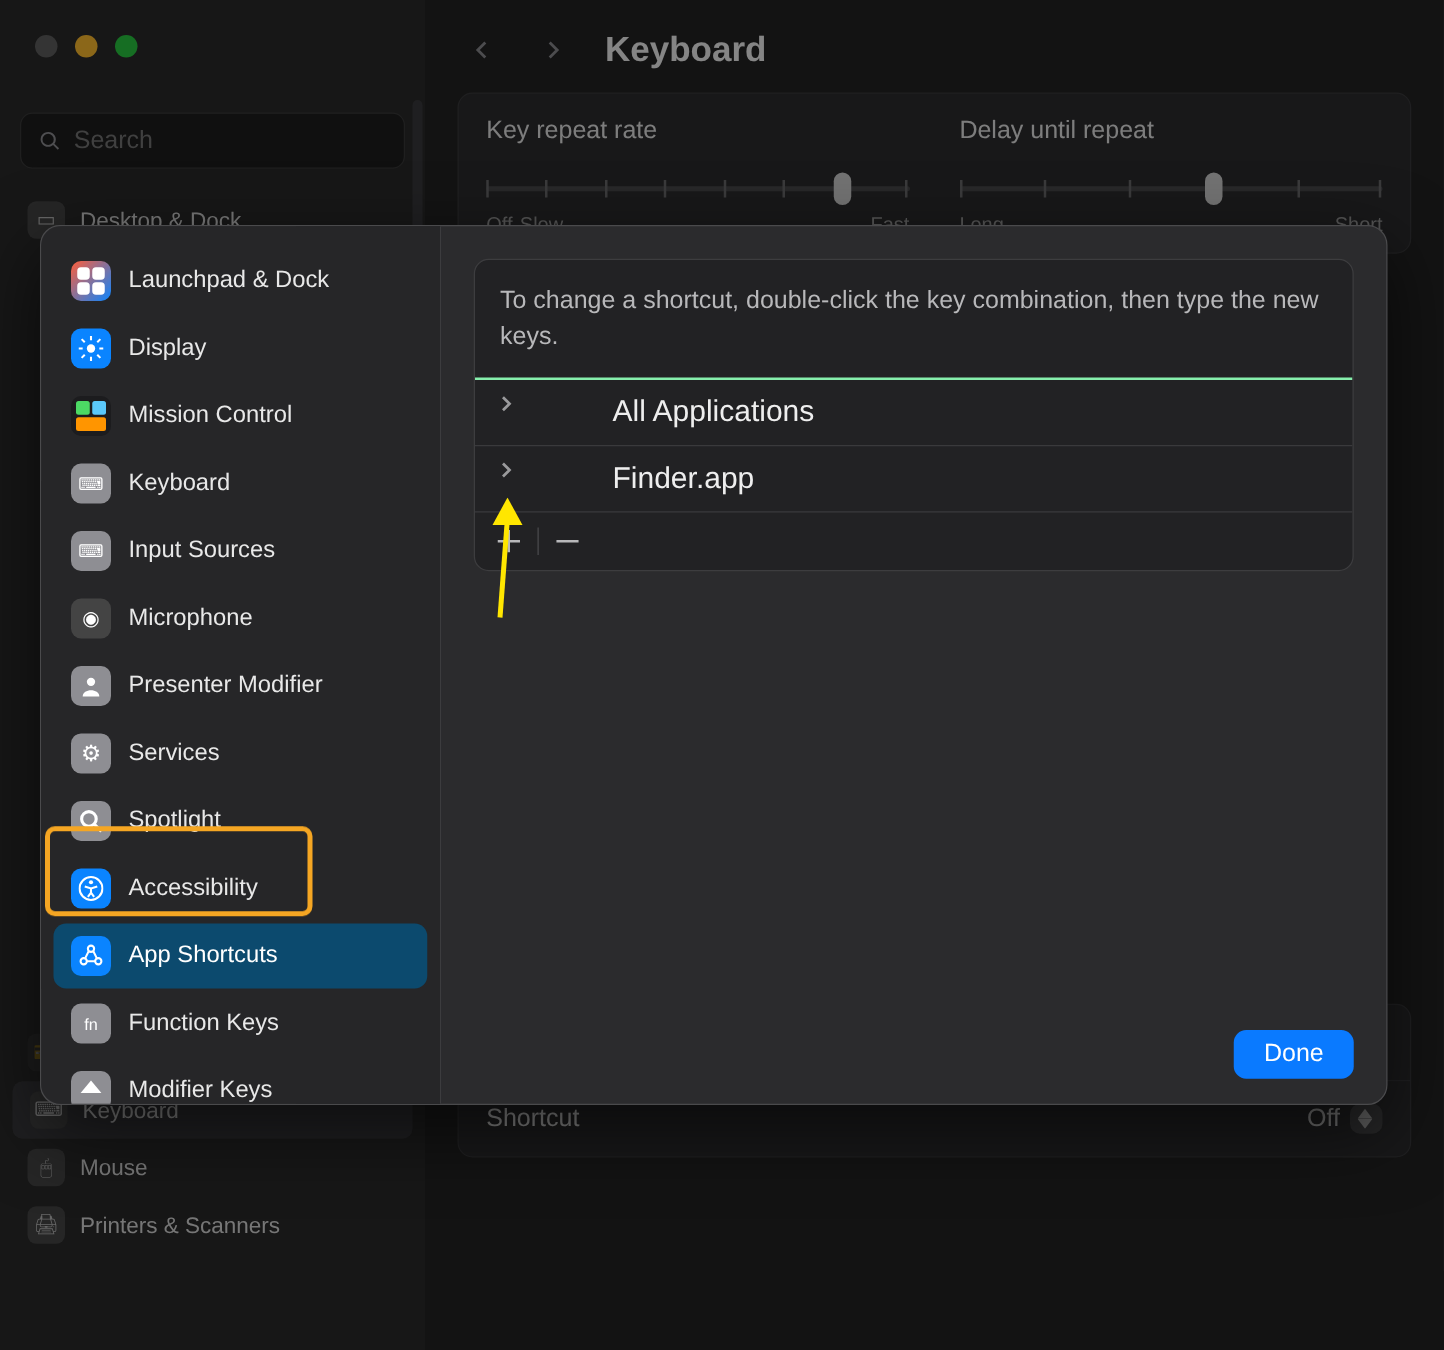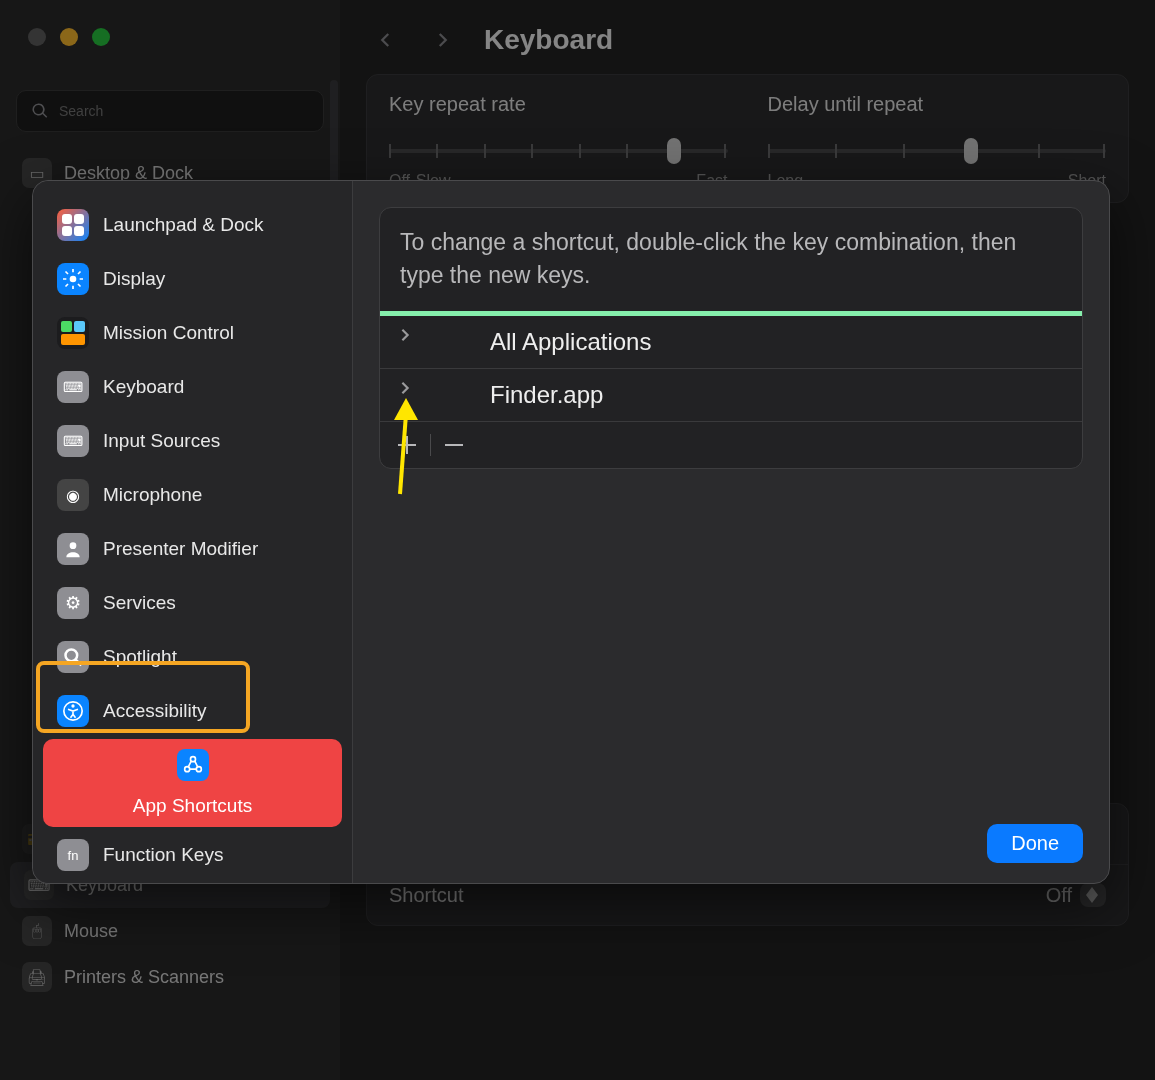--- a/index.html
+++ b/index.html
@@ -15,21 +15,21 @@
   .traffic { position: absolute; top: 28px; left: 28px; display: flex; gap: 14px; z-index: 10; }
   .tl { width: 18px; height: 18px; border-radius: 50%; }
   .tl.red { background: #5f5f5f; }
   .tl.yellow { background: #febc2e; }
   .tl.green { background: #28c840; }
 
   
   .back-sidebar { width: 340px; background: #2a2a2a; height: 100%; padding-top: 80px; position: relative; }
   .search-wrap { margin: 10px 16px 18px; display: flex; align-items: center; background: #1e1e1e; border: 1px solid #3a3a3a; border-radius: 10px; padding: 10px 14px; gap: 10px; }
   .search-wrap svg { width: 20px; height: 20px; fill: #8e8e93; }
-  .search-wrap input { background: transparent; border: none; outline: none; color: #5eead4; font-size: 14px; width: 100%; }
+  .search-wrap input { background: transparent; border: none; outline: none; color: #5eead4; font-size: 20px; width: 100%; }
   .bs-item { display: flex; align-items: center; gap: 12px; padding: 8px 22px; font-size: 18px; color: #d8d8d8; border-radius: 8px; }
   .bs-item.selected { background: #3a3a3c; margin: 0 10px; padding-left: 14px; }
   .bs-ico { width: 30px; height: 30px; border-radius: 7px; background: #454545; display:flex; align-items:center; justify-content:center; font-size:16px; color:#bbb;}
   .bs-spacer { height: 620px; }
 
   
   .main { flex: 1; background: #232323; position: relative; padding: 16px 26px; }
   .main-head { display: flex; align-items: center; gap: 28px; padding: 8px 6px 18px; }
   .nav-arrow { width: 28px; height: 28px; display:flex; align-items:center; justify-content:center; }
   .nav-arrow svg { width: 18px; height: 24px; stroke: #8a8a8f; fill: none; stroke-width: 3; }
@@ -47,26 +47,26 @@
   .setting-row { display:flex; justify-content:space-between; align-items:center; padding:18px 22px; border-top:1px solid #3a3a3c; font-size:20px; color:#e6e6e6;}
   .select-pill { display:flex; align-items:center; gap:10px; background:#3a3a3c; border-radius:8px; padding:4px 10px; font-size:18px; color:#dcdcdc; }
   .chev-updown { width:14px; display:flex; flex-direction:column; gap:0; }
   .chev-updown svg { width:12px; height:8px; fill:#aaa; }
   .value-dimmed { color:#c8c8c8; font-size:20px; display:flex; align-items:center; gap:8px;}
 
   
   .sheet { position:absolute; top:180px; left:32px; width:1078px; height:704px; background:#2b2b2d; border:1px solid #4a4a4c; border-radius:16px; z-index:100; display:flex; box-shadow:0 20px 60px rgba(0,0,0,0.6); overflow:visible;}
   .sheet-side { width:320px; background:#262628; border-right:1px solid #3c3c3e; padding:18px 10px; border-radius:16px 0 0 16px; overflow-y:auto; }
   .cat-item { display:flex; align-items:center; gap:14px; padding:10px 14px; border-radius:10px; font-size:19px; color:#e8e8e8; margin-bottom:2px; cursor:default; }
-  .cat-item.sel { background:#ef4444; color:#fff;flex-direction:column; }
+  .cat-item.sel { background:#0c4a6e; color:#fff; }
   .cat-ico { width:32px; height:32px; border-radius:8px; display:flex; align-items:center; justify-content:center; flex-shrink:0; }
   .cat-ico svg { width:20px; height:20px; }
   .sheet-main { flex:1; position:relative; padding:26px; border-radius:0 16px 16px 0;}
   .list-box { background:#222224; border:1px solid #3d3d3f; border-radius:12px; overflow:hidden; }
-  .list-info { padding:18px 20px; font-size:23px; color:#b8b8ba; line-height:1.45; border-bottom:5px solid #86efac;}
+  .list-info { padding:18px 20px; font-size:20px; color:#b8b8ba; line-height:1.45; border-bottom:2px solid #86efac;}
   .list-row { display:flex; align-items:flex-start; gap:24px; padding:12px 18px; font-size:24px; color:#eee; border-bottom:1px solid #3a3a3c; }
   .list-row svg { width:14px; height:14px; stroke:#9a9a9c; fill:none; stroke-width:2.5;}
   .list-actions { display:flex; align-items:center; gap:10px; padding:10px 14px; }
   .act-btn { width:26px; height:26px; display:flex; align-items:center; justify-content:center; color:#b8b8ba; font-size:24px; }
   .act-sep { width:1px; height:22px; background:#4a4a4c; }
   .done-btn { position:absolute; bottom:20px; right:26px; background:#0a7aff; color:#fff; font-size:20px; font-weight:500; border:none; border-radius:10px; padding:8px 24px; }
 
   
   .annot-box { position:absolute; border:4px solid #f5a623; border-radius:8px; z-index:200; pointer-events:none;}
   .annot-arrow { position:absolute; z-index:200; pointer-events:none; }

